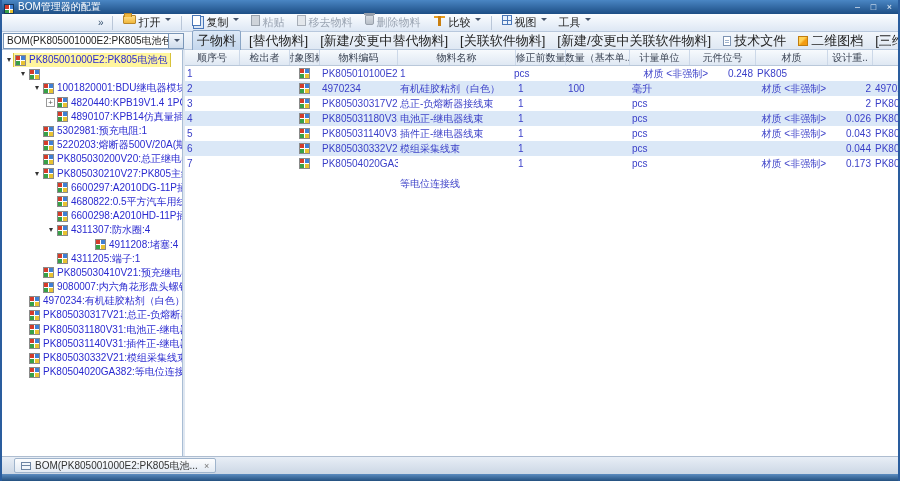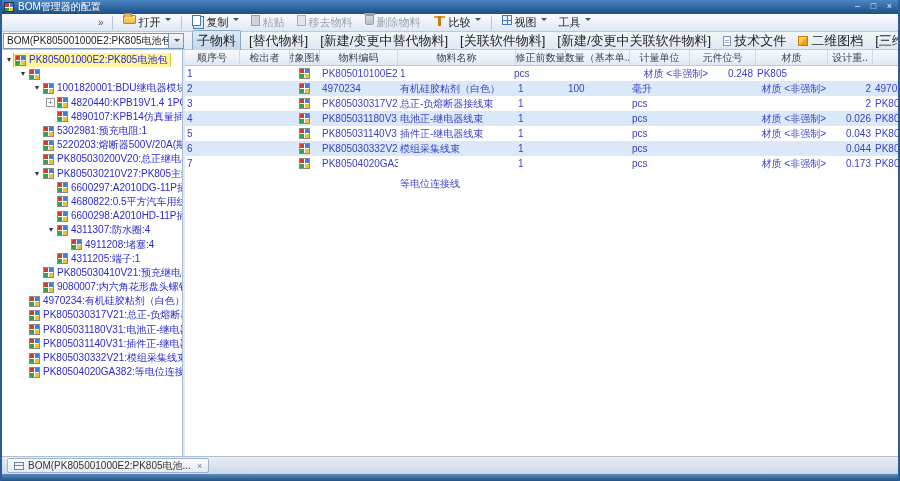--- a/index.html
+++ b/index.html
@@ -3,21 +3,21 @@
 <meta charset="utf-8">
 <style>
   * { margin:0; padding:0; box-sizing:border-box; }
   html,body { width:900px; height:481px; overflow:hidden; background:#fff;
     font-family:"Liberation Sans","DejaVu Sans",sans-serif; }
   .window { width:900px; height:481px; display:flex; flex-direction:column;
     border-left:2px solid #2a5d9e; border-right:2px solid #2a5d9e; background:#e6edf6; }
 
   
   .titlebar { height:14px; flex:0 0 14px; background:linear-gradient(#4a86c4,#1d4e85);
-    display:flex; align-items:center; padding:0 2px; color:#fff; font-size:10px; }
+    display:flex; align-items:flex-end; padding:0 2px; color:#fff; font-size:10px; }
   .app-icon { width:10px; height:10px; margin-right:4px; background:#fff;
     background-image:linear-gradient(#d43b2a,#d43b2a),linear-gradient(#3f7fd4,#3f7fd4),
       linear-gradient(#37a048,#37a048),linear-gradient(#e8c231,#e8c231);
     background-size:4px 4px; background-position:0 0,5px 0,0 5px,5px 5px; background-repeat:no-repeat;
     border:1px solid #16365c; }
   .title { flex:1; white-space:nowrap; overflow:hidden; }
   .win-controls { display:flex; gap:3px; }
   .wbtn { width:13px; height:11px; line-height:9px; text-align:center; font-size:9px;
     color:#eaf1fa; cursor:default; }
 
@@ -99,21 +99,21 @@
     border-right:1px solid #ccd8e8; white-space:nowrap; overflow:hidden; }
   .trow { height:15px; display:flex; font-size:10px; color:#3a3fc8; }
   .trow.alt { background:#dbe8f7; }
   .td { height:100%; display:flex; align-items:center; padding:0 2px; white-space:nowrap;
     overflow:hidden; }
   .td.right { justify-content:flex-end; }
   .td.center { justify-content:center; }
 
   
   .statusbar { height:18px; flex:0 0 18px; background:linear-gradient(#e8eef6,#ccd7e5);
-    border-top:1px solid #aebdd0; display:flex; align-items:center; padding-left:5px; }
+    border-top:1px solid #aebdd0; display:flex; align-items:center; padding-left:12px; }
   .stab { display:flex; align-items:center; gap:4px; height:15px; padding:0 6px;
     background:linear-gradient(#fdfdfe,#e2eaf3); border:1px solid #9fb4cc; border-radius:2px;
     font-size:10px; color:#333; }
   .stab-ic { width:10px; height:8px; border:1px solid #6e85a3; background:
     linear-gradient(#6e85a3,#6e85a3) 0 2px/100% 1px no-repeat,#f2f6fa; }
   .stab-close { color:#777; font-size:9px; margin-left:2px; }
   .bottom-strip { height:7px; flex:0 0 7px; background:linear-gradient(#5b8cc0,#24507f); }
 </style>
 </head>
 <body>
@@ -302,21 +302,21 @@
             <span class="tlabel">6600298:A2010HD-11P插接件:2</span>
           </span>
         </div>
         <div class="titem" style="padding-left: 44px;">
           <span class="texp open">▾</span>
           <span class="tsel">
             <span class="bom-icon"></span>
             <span class="tlabel">4311307:防水圈:4</span>
           </span>
         </div>
-        <div class="titem" style="padding-left: 58px;">
+        <div class="titem" style="padding-left: 82px;">
           <span class="texp none"></span>
           <span class="tsel">
             <span class="bom-icon"></span>
             <span class="tlabel">4911208:堵塞:4</span>
           </span>
         </div>
         <div class="titem" style="padding-left: 44px;">
           <span class="texp none"></span>
           <span class="tsel">
             <span class="bom-icon"></span>

